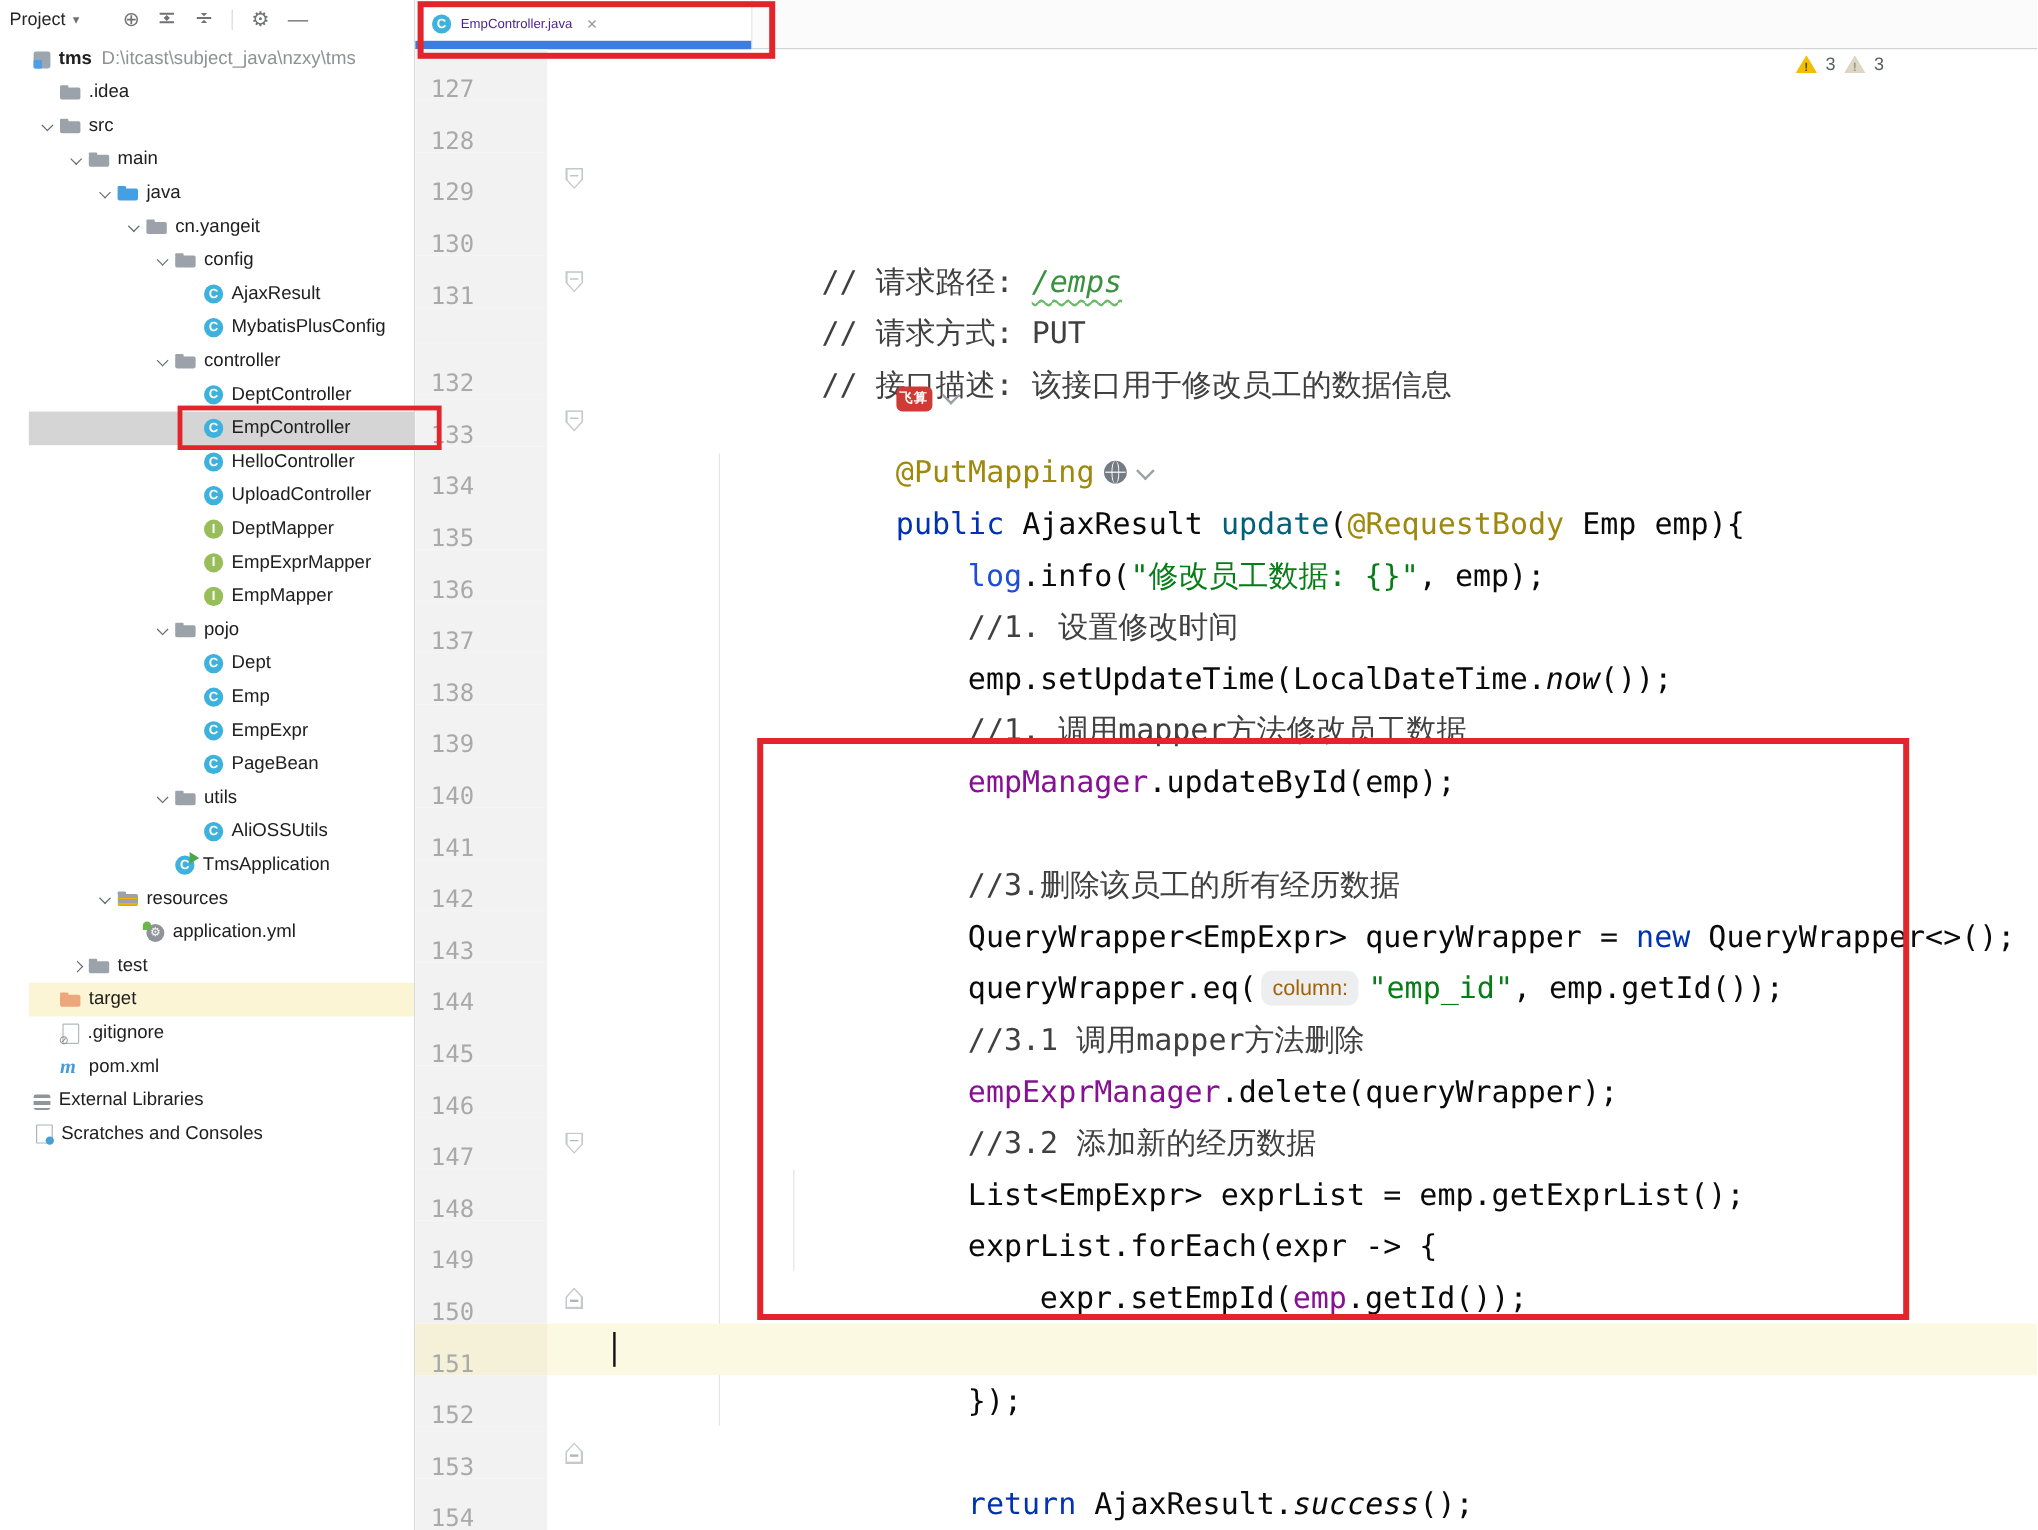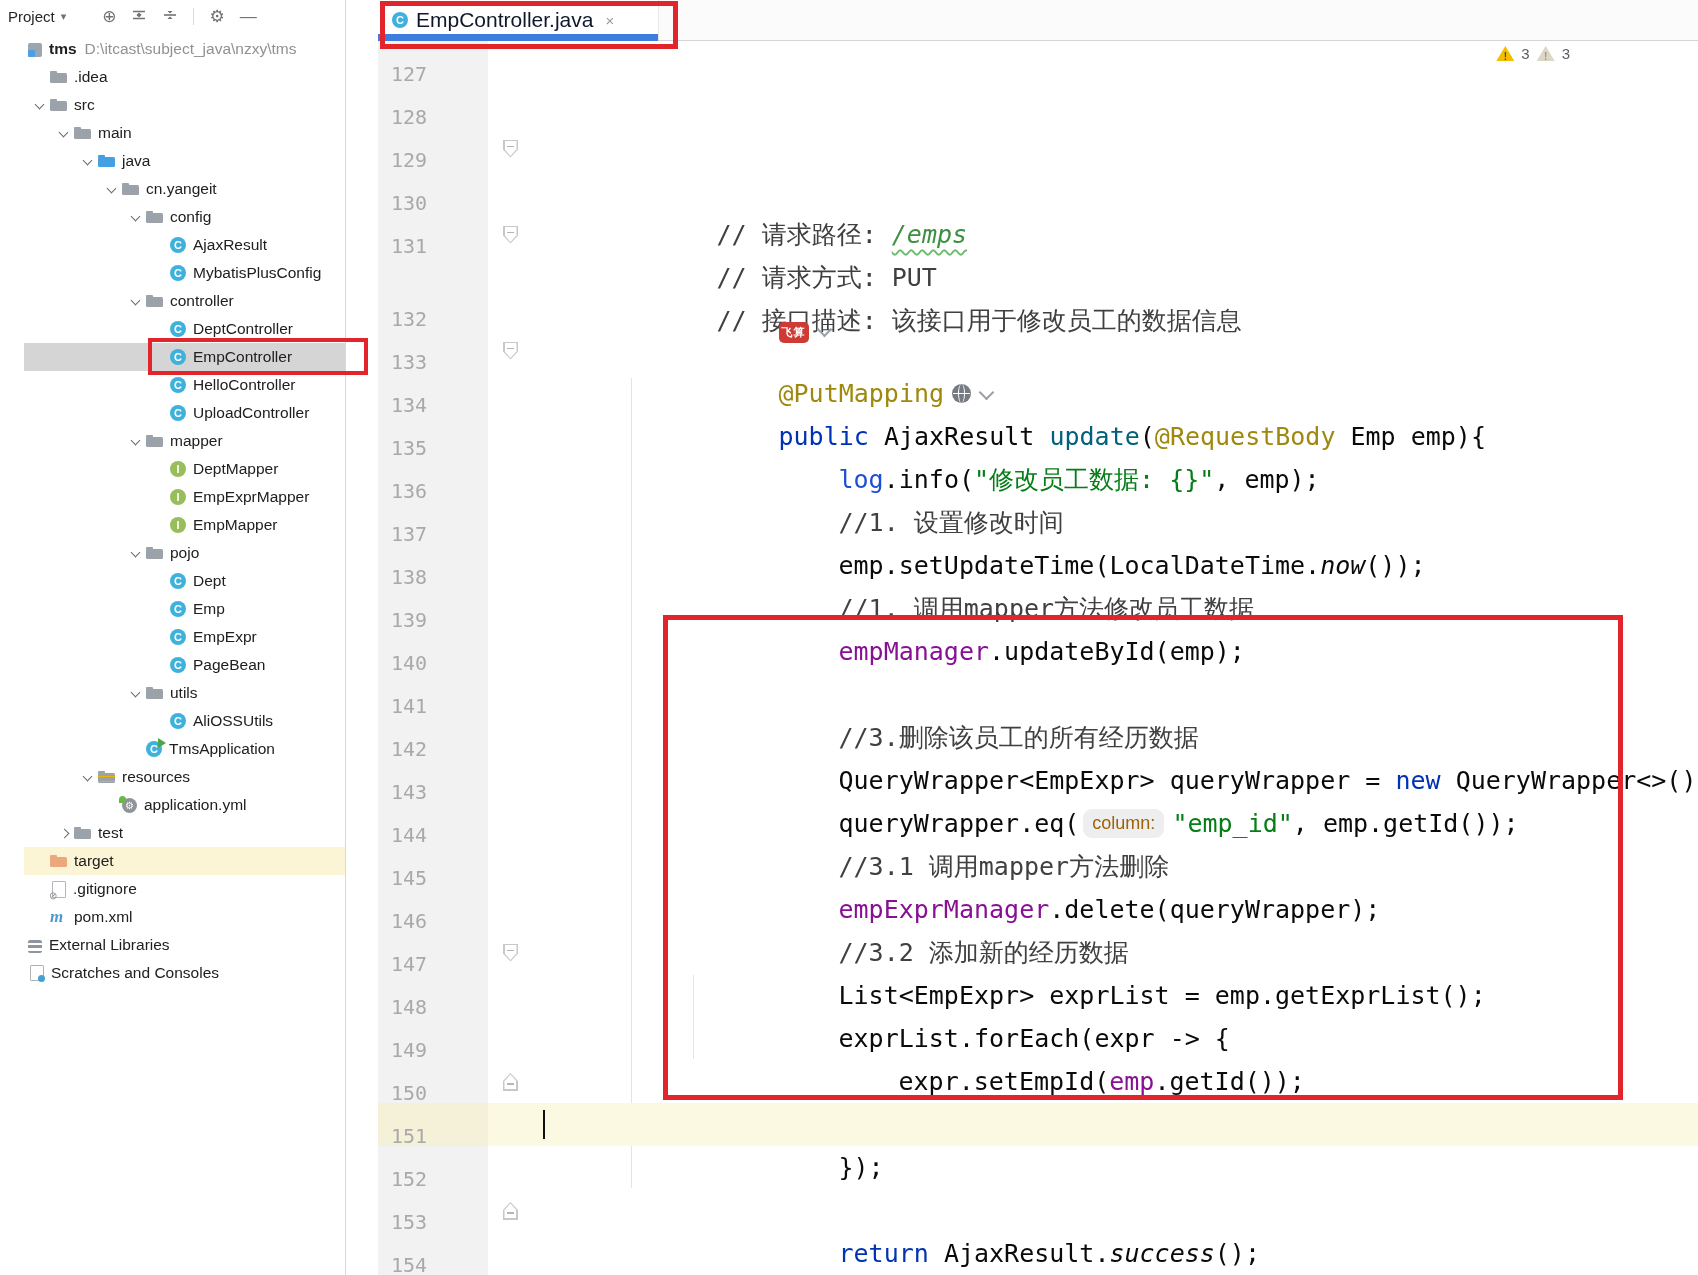--- a/index.html
+++ b/index.html
@@ -1,17 +1,17 @@
 <!DOCTYPE html>
 <html><head>
 <meta charset="utf-8">
 <style>
   html,body{margin:0;padding:0;background:#fff;}
   .app{width:1698px;height:1275px;display:flex;overflow:hidden;background:#fff;
-       font-family:"Liberation Sans",sans-serif;gap:32px;}
+       font-family:"Liberation Sans",sans-serif;}
   
   .panel{width:345px;flex:none;background:#fff;border-right:1px solid #D8D8D8;position:relative;}
   .ptool{height:32px;display:flex;align-items:center;padding:0 10px 0 8px;color:#262626;font-size:15px;}
   .ptool .title{font-size:15px;color:#262626;}
   .ptool .caret{color:#6F7377;font-size:11px;margin-left:6px;}
   .pticons{margin-left:36px;display:flex;align-items:center;gap:15px;color:#6F7377;}
   .pticon{font-size:17px;line-height:1;cursor:default;}
   .ptdiv{width:1px;height:17px;background:#D9D9D9;}
   .tree{padding-top:3px;margin-left:24px;}
   .trow{height:28px;display:flex;align-items:center;position:relative;font-size:15.5px;color:#202020;white-space:nowrap;}
@@ -60,21 +60,21 @@
   .ic-scratch{width:12px;height:14px;background:#fff;border:1px solid #AEB3B8;border-radius:1px;margin-left:4px;}
   .ic-scratch::after{content:"";position:absolute;right:-2px;bottom:-2px;width:7px;height:7px;border-radius:50%;background:#45A1D4;}
   .tlabel{margin-left:0;}
   .textra{color:#8F9194;margin-left:8px;}
   
   .editor{position:relative;flex:1;height:1275px;background:#fff;overflow:hidden;}
   .tabbar{height:40px;border-bottom:1px solid #D4D4D4;background:#FBFBFB;position:relative;display:flex;}
   .tab{width:281px;height:40px;background:#fff;display:flex;align-items:center;padding-left:14px;box-sizing:border-box;position:relative;border-right:1px solid #E7E7E7;}
   .tab::after{content:"";position:absolute;left:0;right:0;bottom:-1px;height:7px;background:#3D7DDD;}
   .tabc{width:16px;height:16px;border-radius:50%;background:#3EB1DC;color:#fff;font:700 11px/16px "Liberation Sans",sans-serif;text-align:center;margin-right:8px;flex:none;}
-  .tablabel{font-size:21px;color:#0f172a;}
+  .tablabel{font-size:11px;color:#4c1d95;}
   .tabx{color:#9A9A9A;font-size:15px;margin-left:12px;}
   .tab-annot{position:absolute;left:2px;top:1px;width:288px;height:38px;border:5px solid #E2242B;z-index:6;pointer-events:none;}
   .guide{position:absolute;width:1px;background:#E4E4E4;z-index:0;}
   .g1{left:253px;top:378px;height:810px;}
   .g2{left:315px;top:975px;height:84px;}
   .code{position:relative;}
   .crow{display:flex;height:43px;align-items:stretch;position:relative;}
   .crow.hint{height:30px;}
   .crow.cur{background:#FCF9E3;}
   .gut{width:110px;flex:none;background:#F2F2F2;display:flex;align-items:flex-end;padding-left:13px;box-sizing:border-box;position:relative;}
@@ -233,26 +233,20 @@
           <span class="ic ic-class"></span>
           <span class="tlabel">HelloController</span>
           <span class="textra"></span>
         </div>
         <div class="trow lv6">
           <span class="chev chev-blank"></span>
           <span class="ic ic-class"></span>
           <span class="tlabel">UploadController</span>
           <span class="textra"></span>
         </div>
-        <div class="trow lv5">
-          <span class="chev chev-open"></span>
-          <span class="ic ic-folder-pkg"></span>
-          <span class="tlabel">mapper</span>
-          <span class="textra"></span>
-        </div>
         <div class="trow lv6">
           <span class="chev chev-blank"></span>
           <span class="ic ic-interface"></span>
           <span class="tlabel">DeptMapper</span>
           <span class="textra"></span>
         </div>
         <div class="trow lv6">
           <span class="chev chev-blank"></span>
           <span class="ic ic-interface"></span>
           <span class="tlabel">EmpExprMapper</span>

